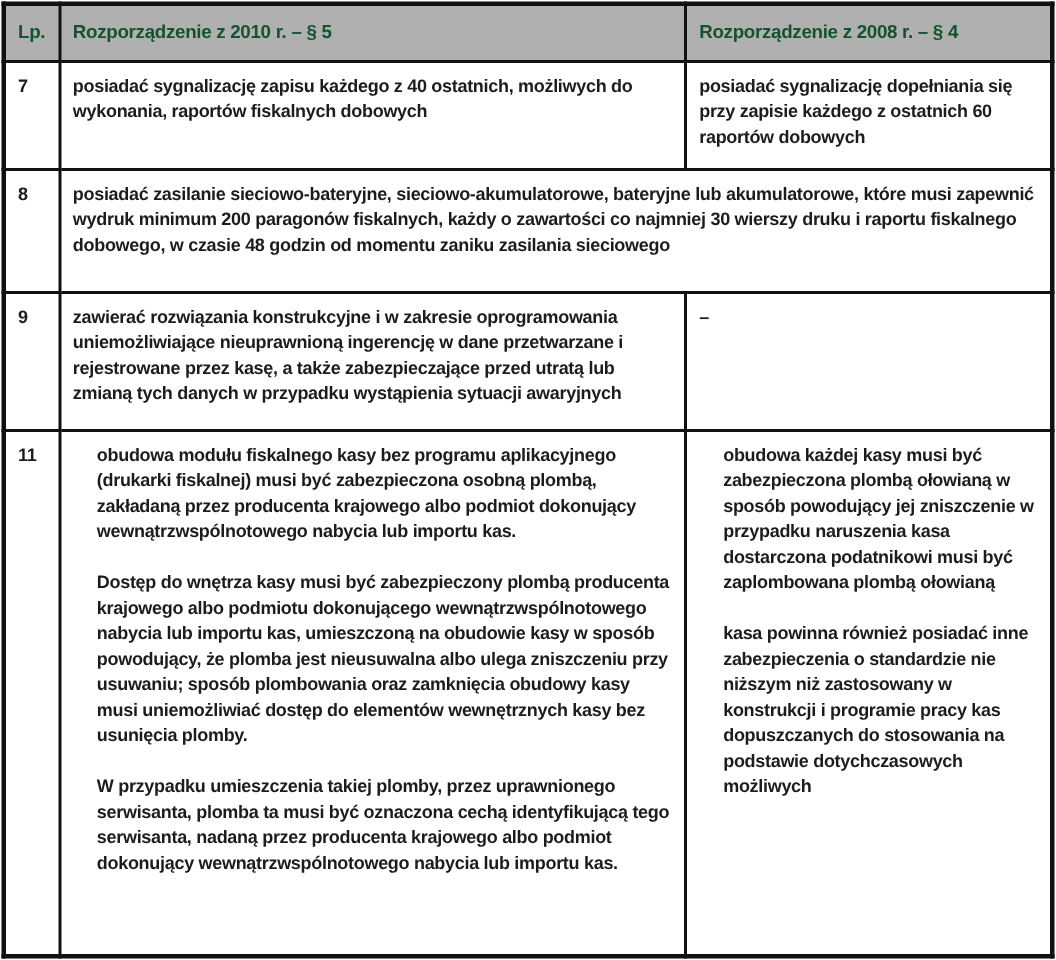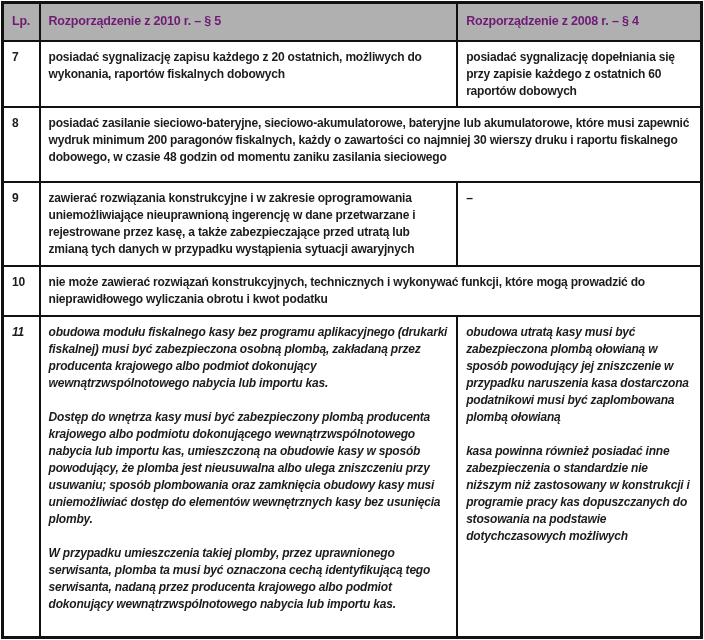--- a/index.html
+++ b/index.html
@@ -37,40 +37,40 @@
   .reg-table th,
   .reg-table td {
     border: 2px solid #111111;
     vertical-align: top;
     text-align: left;
     padding: 7px 8px 6px 8px;
     box-sizing: border-box;
   }
   .reg-table thead th {
     background: #b0b0b0;
-    color: #701a75;
+    color: #14532d;
     font-weight: 700;
     font-size: 12.5px;
     height: 38px;
     vertical-align: middle;
     padding-top: 4px;
     padding-bottom: 4px;
   }
   tr.row-7  { height: 66px; }
   tr.row-8  { height: 74px; }
   tr.row-9  { height: 80px; }
   tr.row-10 { height: 50px; }
-  tr.row-11 { height: 318px; font-style: italic; }
+  tr.row-11 { height: 318px; }
 
   td.lp-cell {
     font-weight: 700;
     padding-left: 8px;
   }
   .reg-table p {
-    margin: 0 0 17px 0;
+    margin: 0 0 17px 16px;
   }
   .reg-table p:last-child {
     margin-bottom: 0;
   }
 </style>
 </head>
 <body>
 
 <div class="wrap">
   <table class="reg-table">
@@ -82,43 +82,39 @@
     <thead>
       <tr>
         <th>Lp.</th>
         <th>Rozporządzenie z 2010 r. – § 5</th>
         <th>Rozporządzenie z 2008 r. – § 4</th>
       </tr>
     </thead>
     <tbody>
       <tr class="row-7">
         <td class="lp-cell">7</td>
-        <td>posiadać sygnalizację zapisu każdego z 20 ostatnich, możliwych do wykonania, raportów fiskalnych dobowych</td>
+        <td>posiadać sygnalizację zapisu każdego z 40 ostatnich, możliwych do wykonania, raportów fiskalnych dobowych</td>
         <td>posiadać sygnalizację dopełniania się przy zapisie każdego z ostatnich 60 raportów dobowych</td>
       </tr>
       <tr class="row-8">
         <td class="lp-cell">8</td>
         <td colspan="2">posiadać zasilanie sieciowo-bateryjne, sieciowo-akumulatorowe, bateryjne lub akumulatorowe, które musi zapewnić wydruk minimum 200 paragonów fiskalnych, każdy o zawartości co najmniej 30 wierszy druku i raportu fiskalnego dobowego, w czasie 48 godzin od momentu zaniku zasilania sieciowego</td>
       </tr>
       <tr class="row-9">
         <td class="lp-cell">9</td>
         <td>zawierać rozwiązania konstrukcyjne i w zakresie oprogramowania uniemożliwiające nieuprawnioną ingerencję w dane przetwarzane i rejestrowane przez kasę, a także zabezpieczające przed utratą lub zmianą tych danych w przypadku wystąpienia sytuacji awaryjnych</td>
         <td>–</td>
       </tr>
-      <tr class="row-10">
-        <td class="lp-cell">10</td>
-        <td colspan="2">nie może zawierać rozwiązań konstrukcyjnych, technicznych i wykonywać funkcji, które mogą prowadzić do nieprawidłowego wyliczania obrotu i kwot podatku</td>
-      </tr>
       <tr class="row-11">
         <td class="lp-cell">11</td>
         <td>
           <p>obudowa modułu fiskalnego kasy bez programu aplikacyjnego (drukarki fiskalnej) musi być zabezpieczona osobną plombą, zakładaną przez producenta krajowego albo podmiot dokonujący wewnątrzwspólnotowego nabycia lub importu kas.</p>
           <p>Dostęp do wnętrza kasy musi być zabezpieczony plombą producenta krajowego albo podmiotu dokonującego wewnątrzwspólnotowego nabycia lub importu kas, umieszczoną na obudowie kasy w sposób powodujący, że plomba jest nieusuwalna albo ulega zniszczeniu przy usuwaniu; sposób plombowania oraz zamknięcia obudowy kasy musi uniemożliwiać dostęp do elementów wewnętrznych kasy bez usunięcia plomby.</p>
           <p>W przypadku umieszczenia takiej plomby, przez uprawnionego serwisanta, plomba ta musi być oznaczona cechą identyfikującą tego serwisanta, nadaną przez producenta krajowego albo podmiot dokonujący wewnątrzwspólnotowego nabycia lub importu kas.</p>
         </td>
         <td>
-          <p>obudowa utratą kasy musi być zabezpieczona plombą ołowianą w sposób powodujący jej zniszczenie w przypadku naruszenia kasa dostarczona podatnikowi musi być zaplombowana plombą ołowianą</p>
+          <p>obudowa każdej kasy musi być zabezpieczona plombą ołowianą w sposób powodujący jej zniszczenie w przypadku naruszenia kasa dostarczona podatnikowi musi być zaplombowana plombą ołowianą</p>
           <p>kasa powinna również posiadać inne zabezpieczenia o standardzie nie niższym niż zastosowany w konstrukcji i programie pracy kas dopuszczanych do stosowania na podstawie dotychczasowych możliwych</p>
         </td>
       </tr>
     </tbody>
   </table>
 </div>
 
 </body></html>

